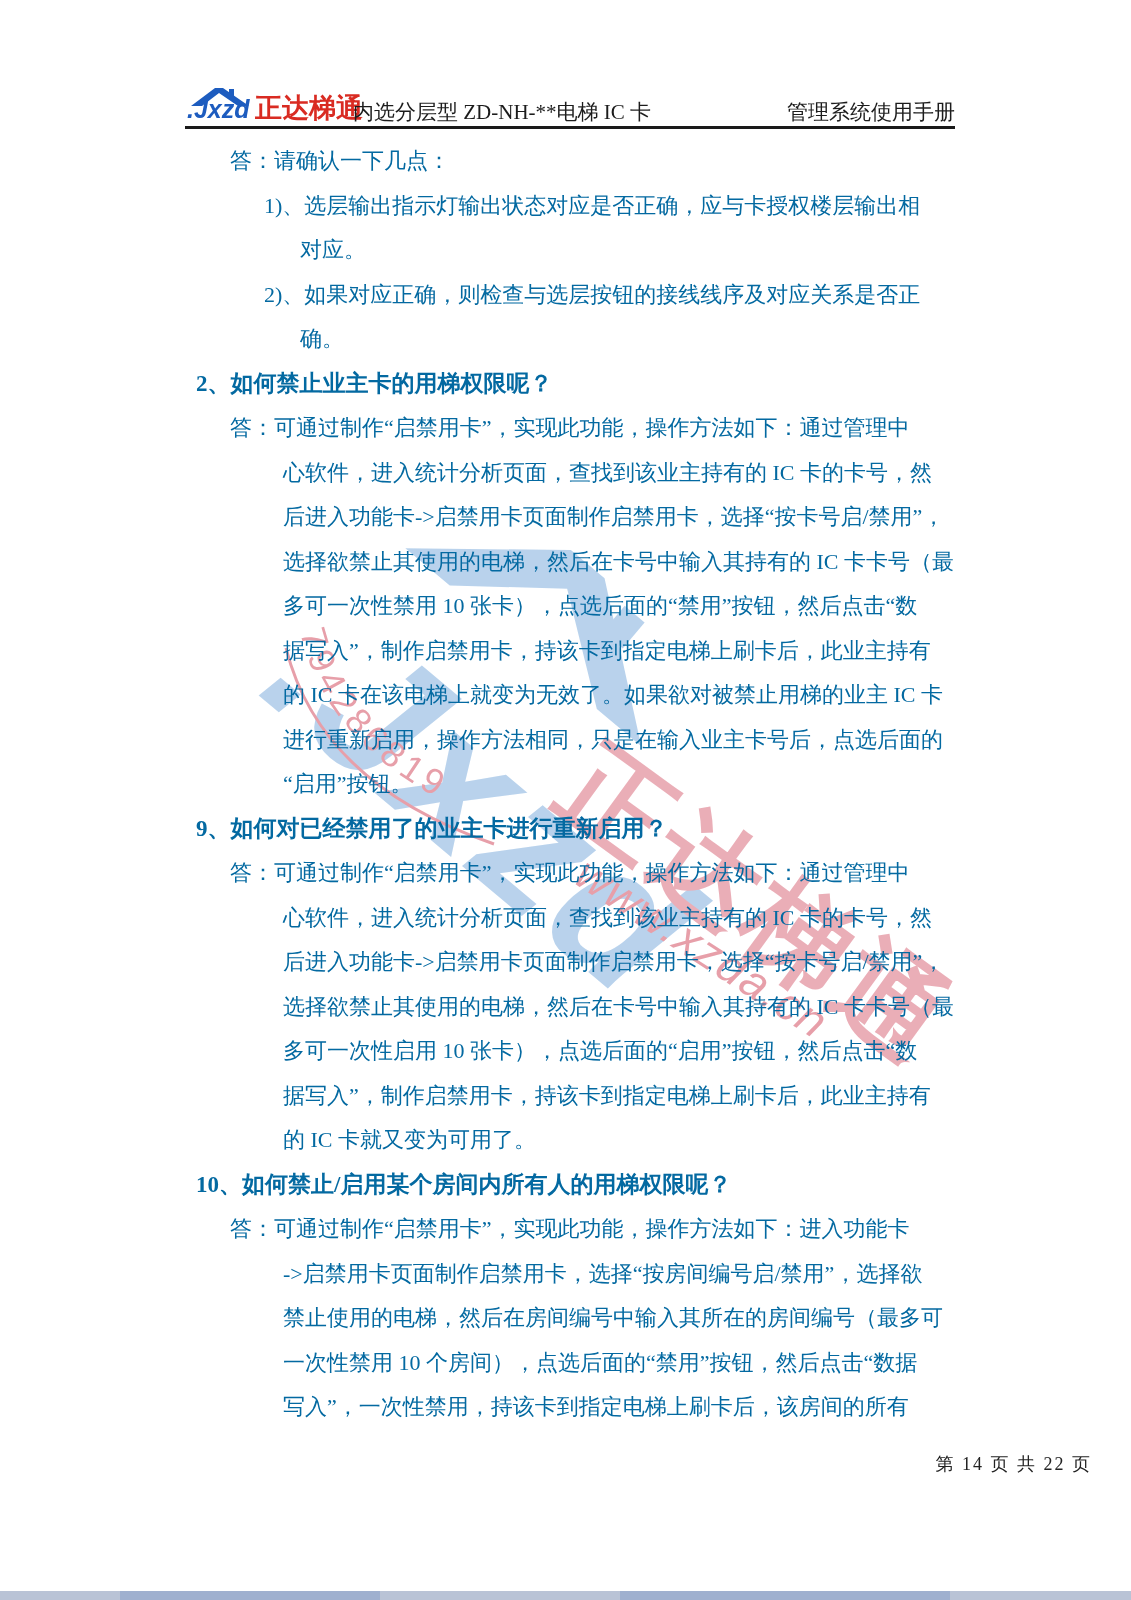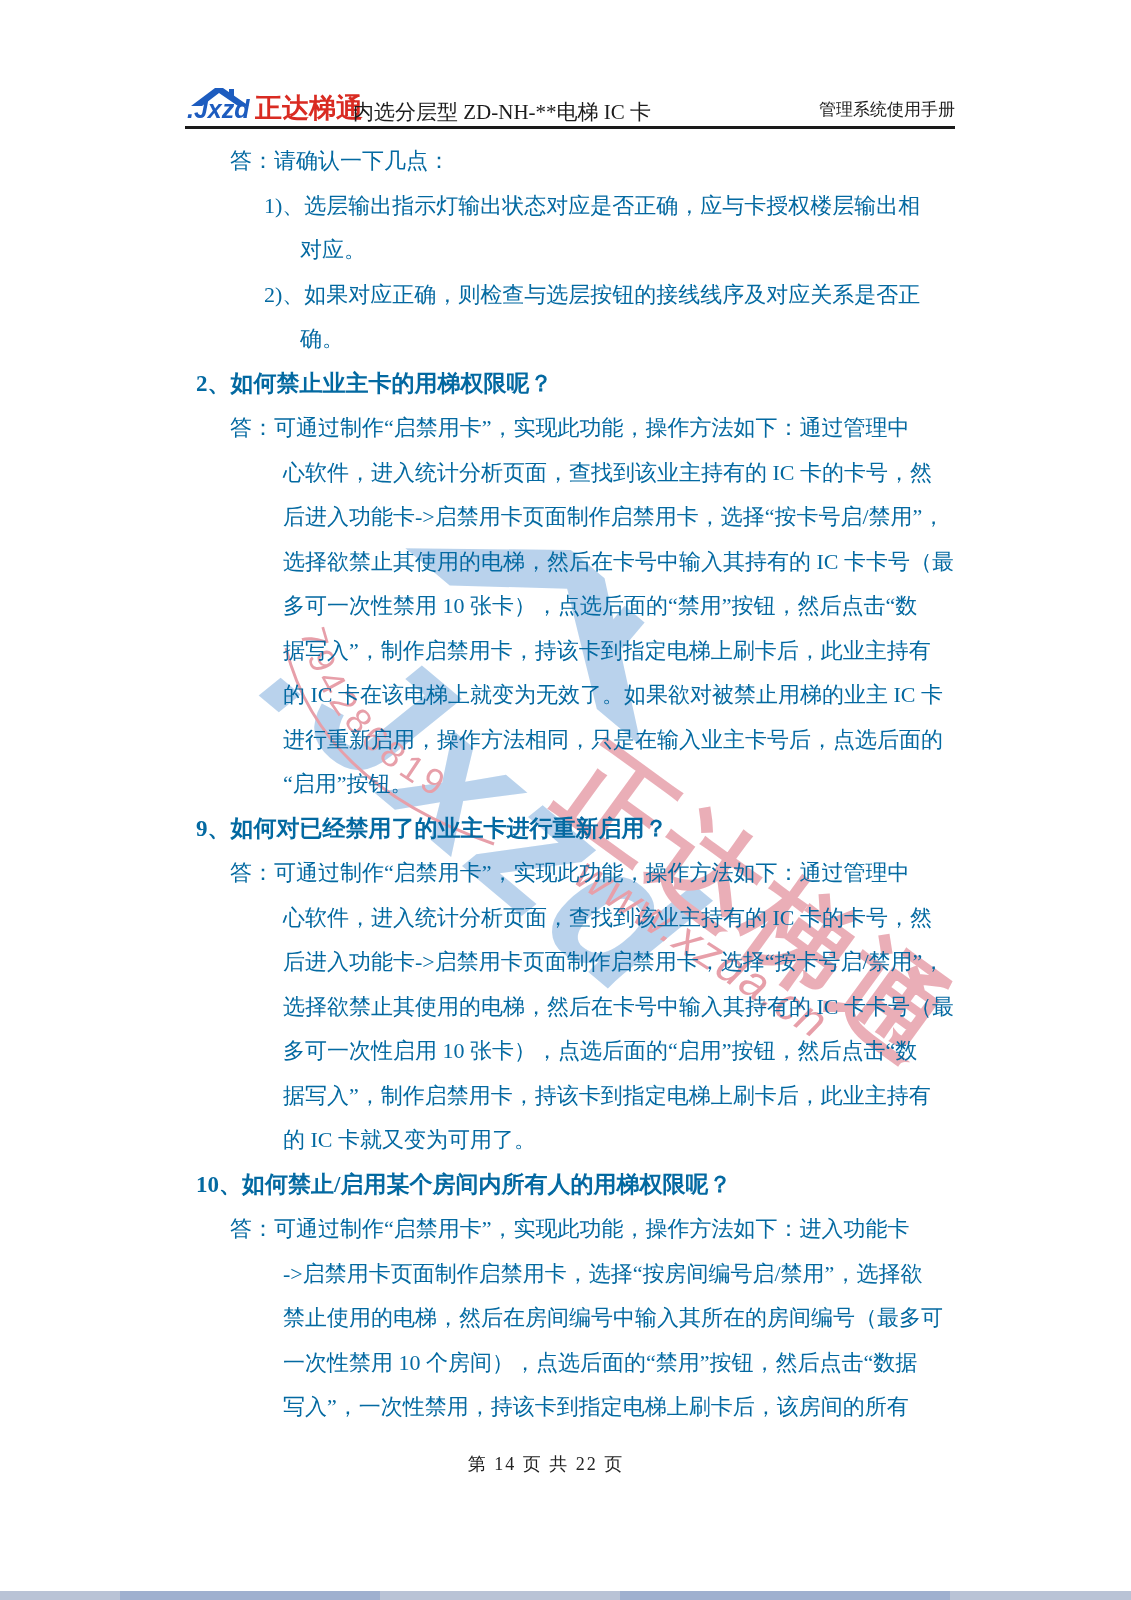--- a/index.html
+++ b/index.html
@@ -12,38 +12,38 @@
 
   
   .header{position:absolute;left:185px;top:82px;width:770px;height:48px;}
   .header-rule{position:absolute;left:185px;top:126px;width:770px;height:3px;background:#1a1a1a;}
   .logo{position:absolute;left:0;top:2px;width:170px;height:44px;}
   .logo svg{display:block;}
   .header-subtitle{
     position:absolute;left:168px;top:16px;font-size:21px;color:#1c1c1c;white-space:nowrap;
   }
   .header-manual{
-    position:absolute;right:0;top:16px;font-size:17px;color:#1c1c1c;white-space:nowrap;
+    position:absolute;right:0;top:16px;font-size:21px;color:#1c1c1c;white-space:nowrap;
   }
 
   
   .watermark{position:absolute;left:0;top:0;width:1131px;height:1600px;pointer-events:none;}
 
   
   .content{position:absolute;left:0;top:139px;width:1131px;}
   .line{height:44.5px;line-height:44.5px;font-size:22px;color:#0369a1;white-space:nowrap;}
   .line.heading{padding-left:196px;font-weight:bold;font-size:23px;}
   .line.ans{padding-left:230px;}
   .line.ansbody{padding-left:283px;}
   .line.num{padding-left:264px;}
   .line.numbody{padding-left:300px;}
 
   
   .footer{
-    position:absolute;left:0;top:1452px;width:1092px;text-align:center;
+    position:absolute;left:0;top:1452px;width:1092px;text-align:right;
     font-size:18px;color:#222;letter-spacing:2px;
   }
 
   
   .edge-strip{position:absolute;left:0;top:1591px;width:1131px;height:9px;background:#b9c3d6;}
   .edge-strip .seg{position:absolute;top:0;height:9px;background:#9fb0cf;}
 </style>
 </head>
 <body>
 

